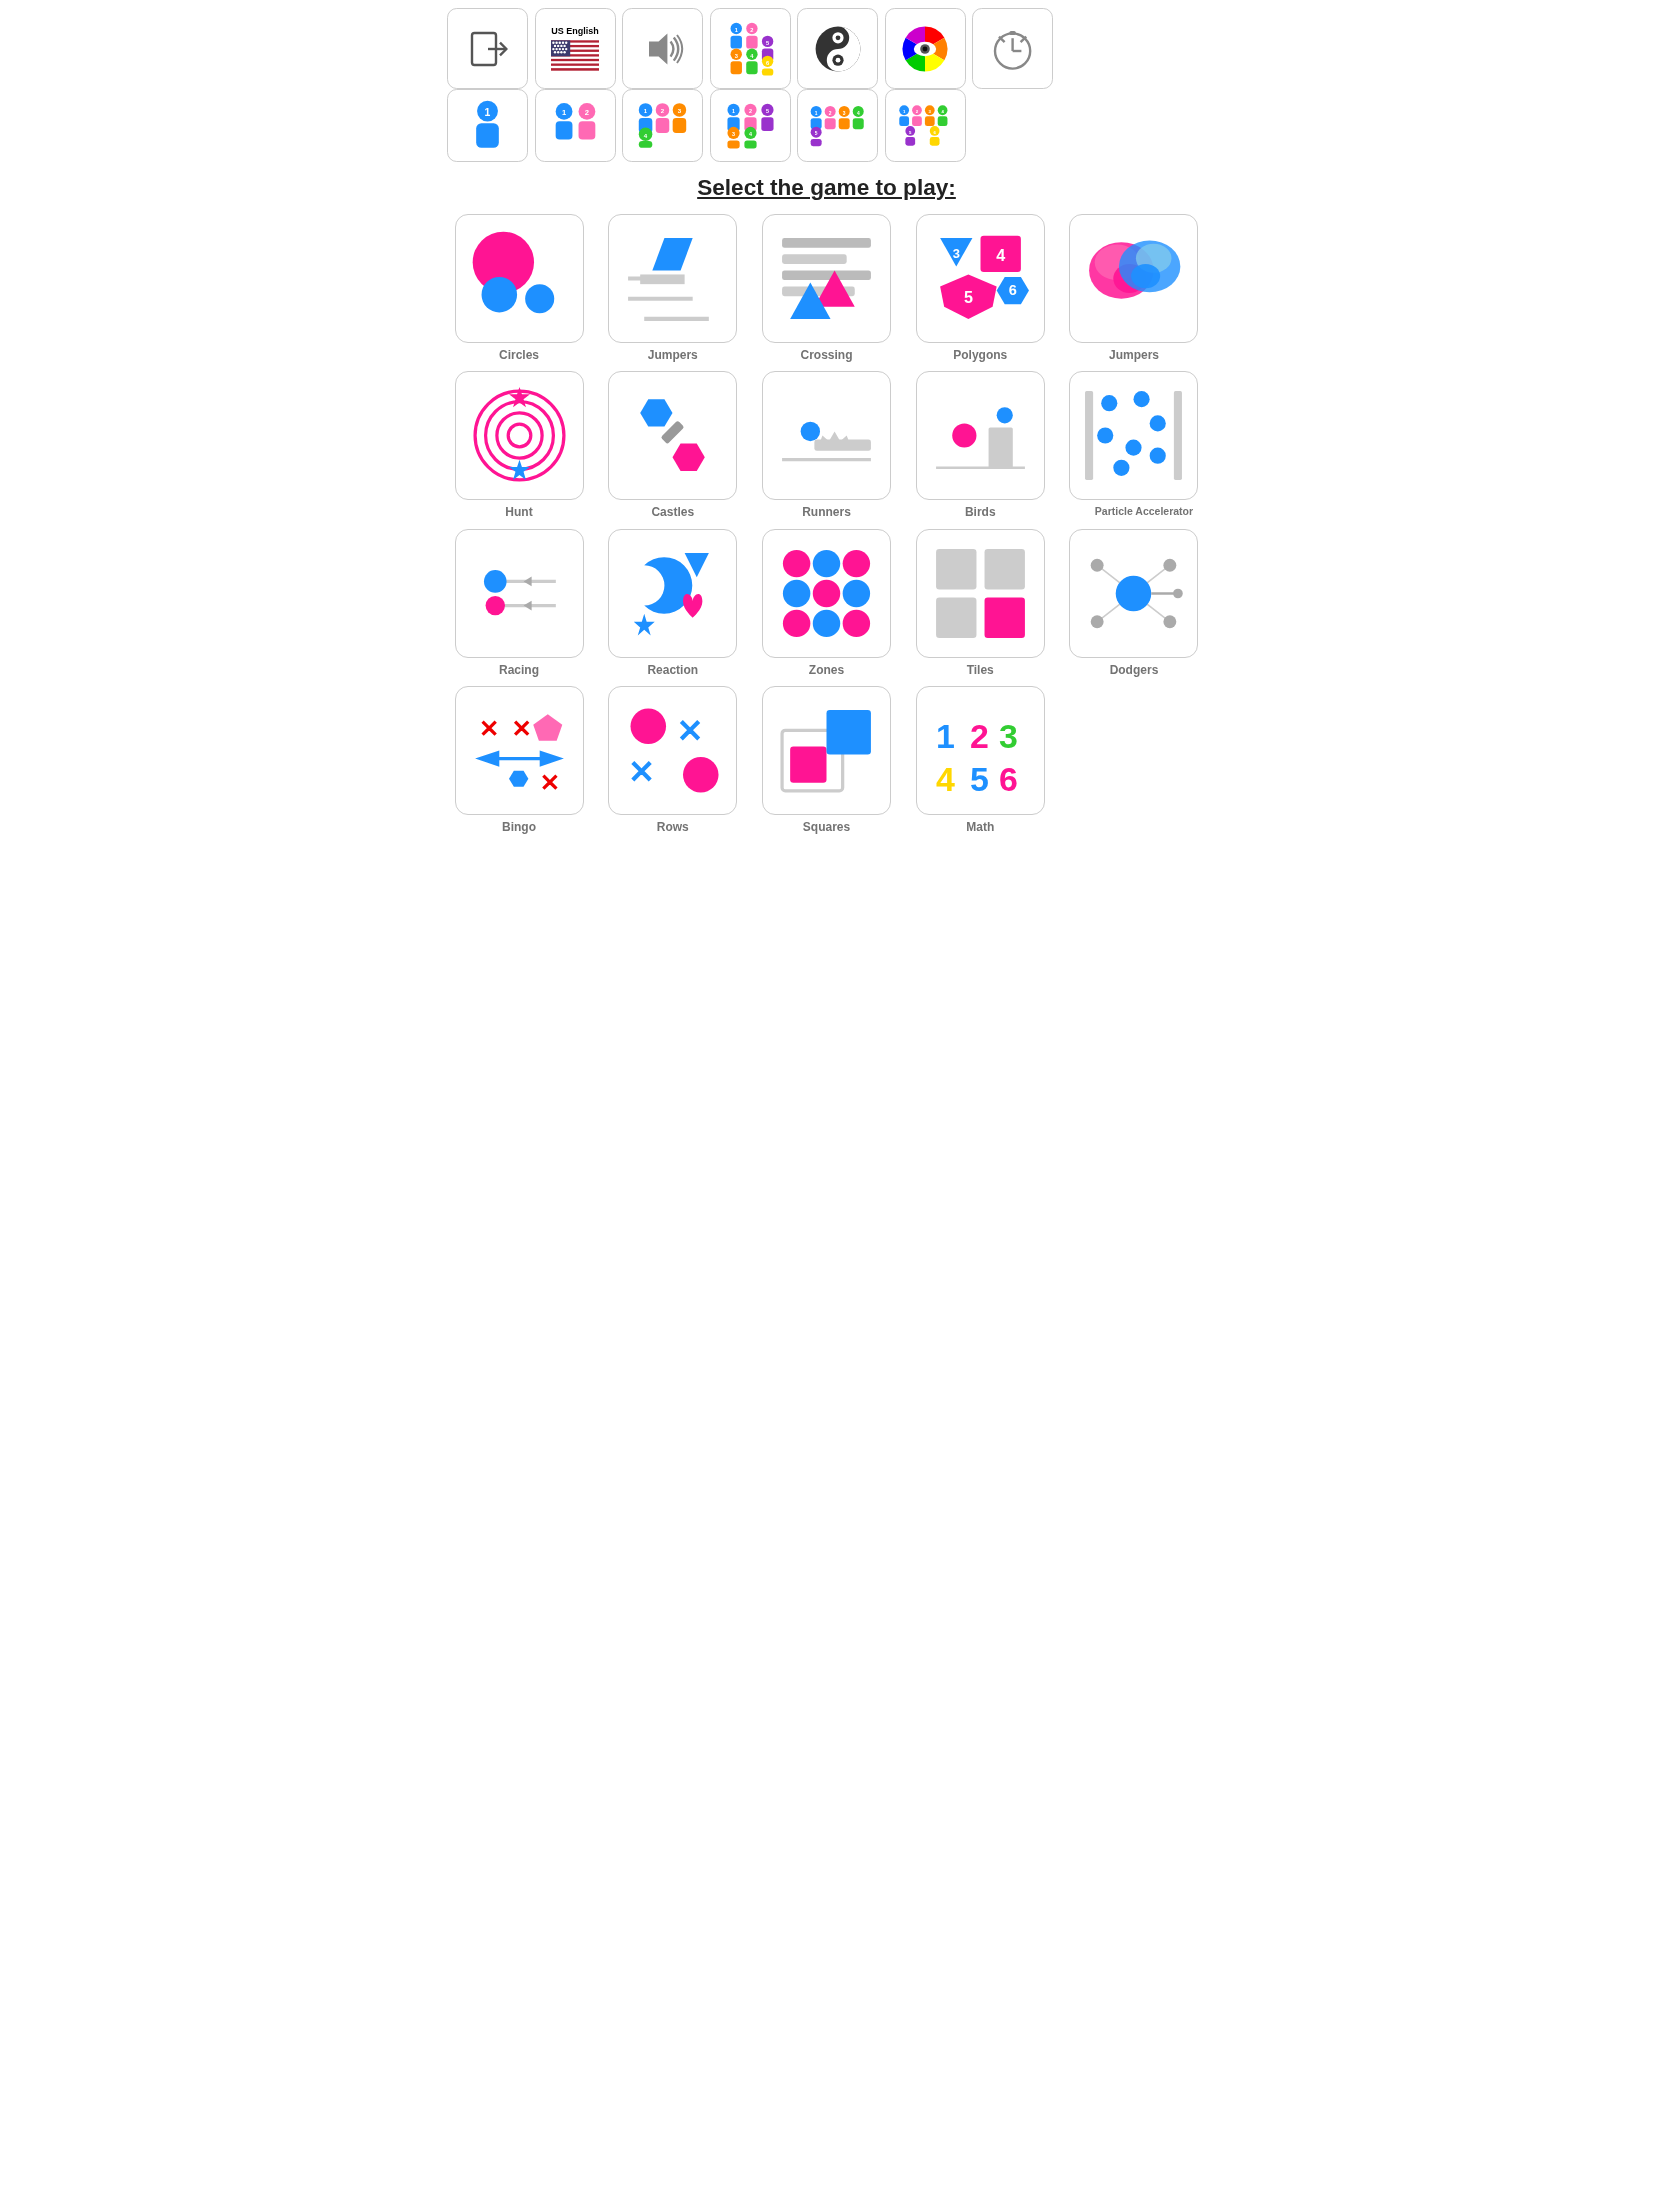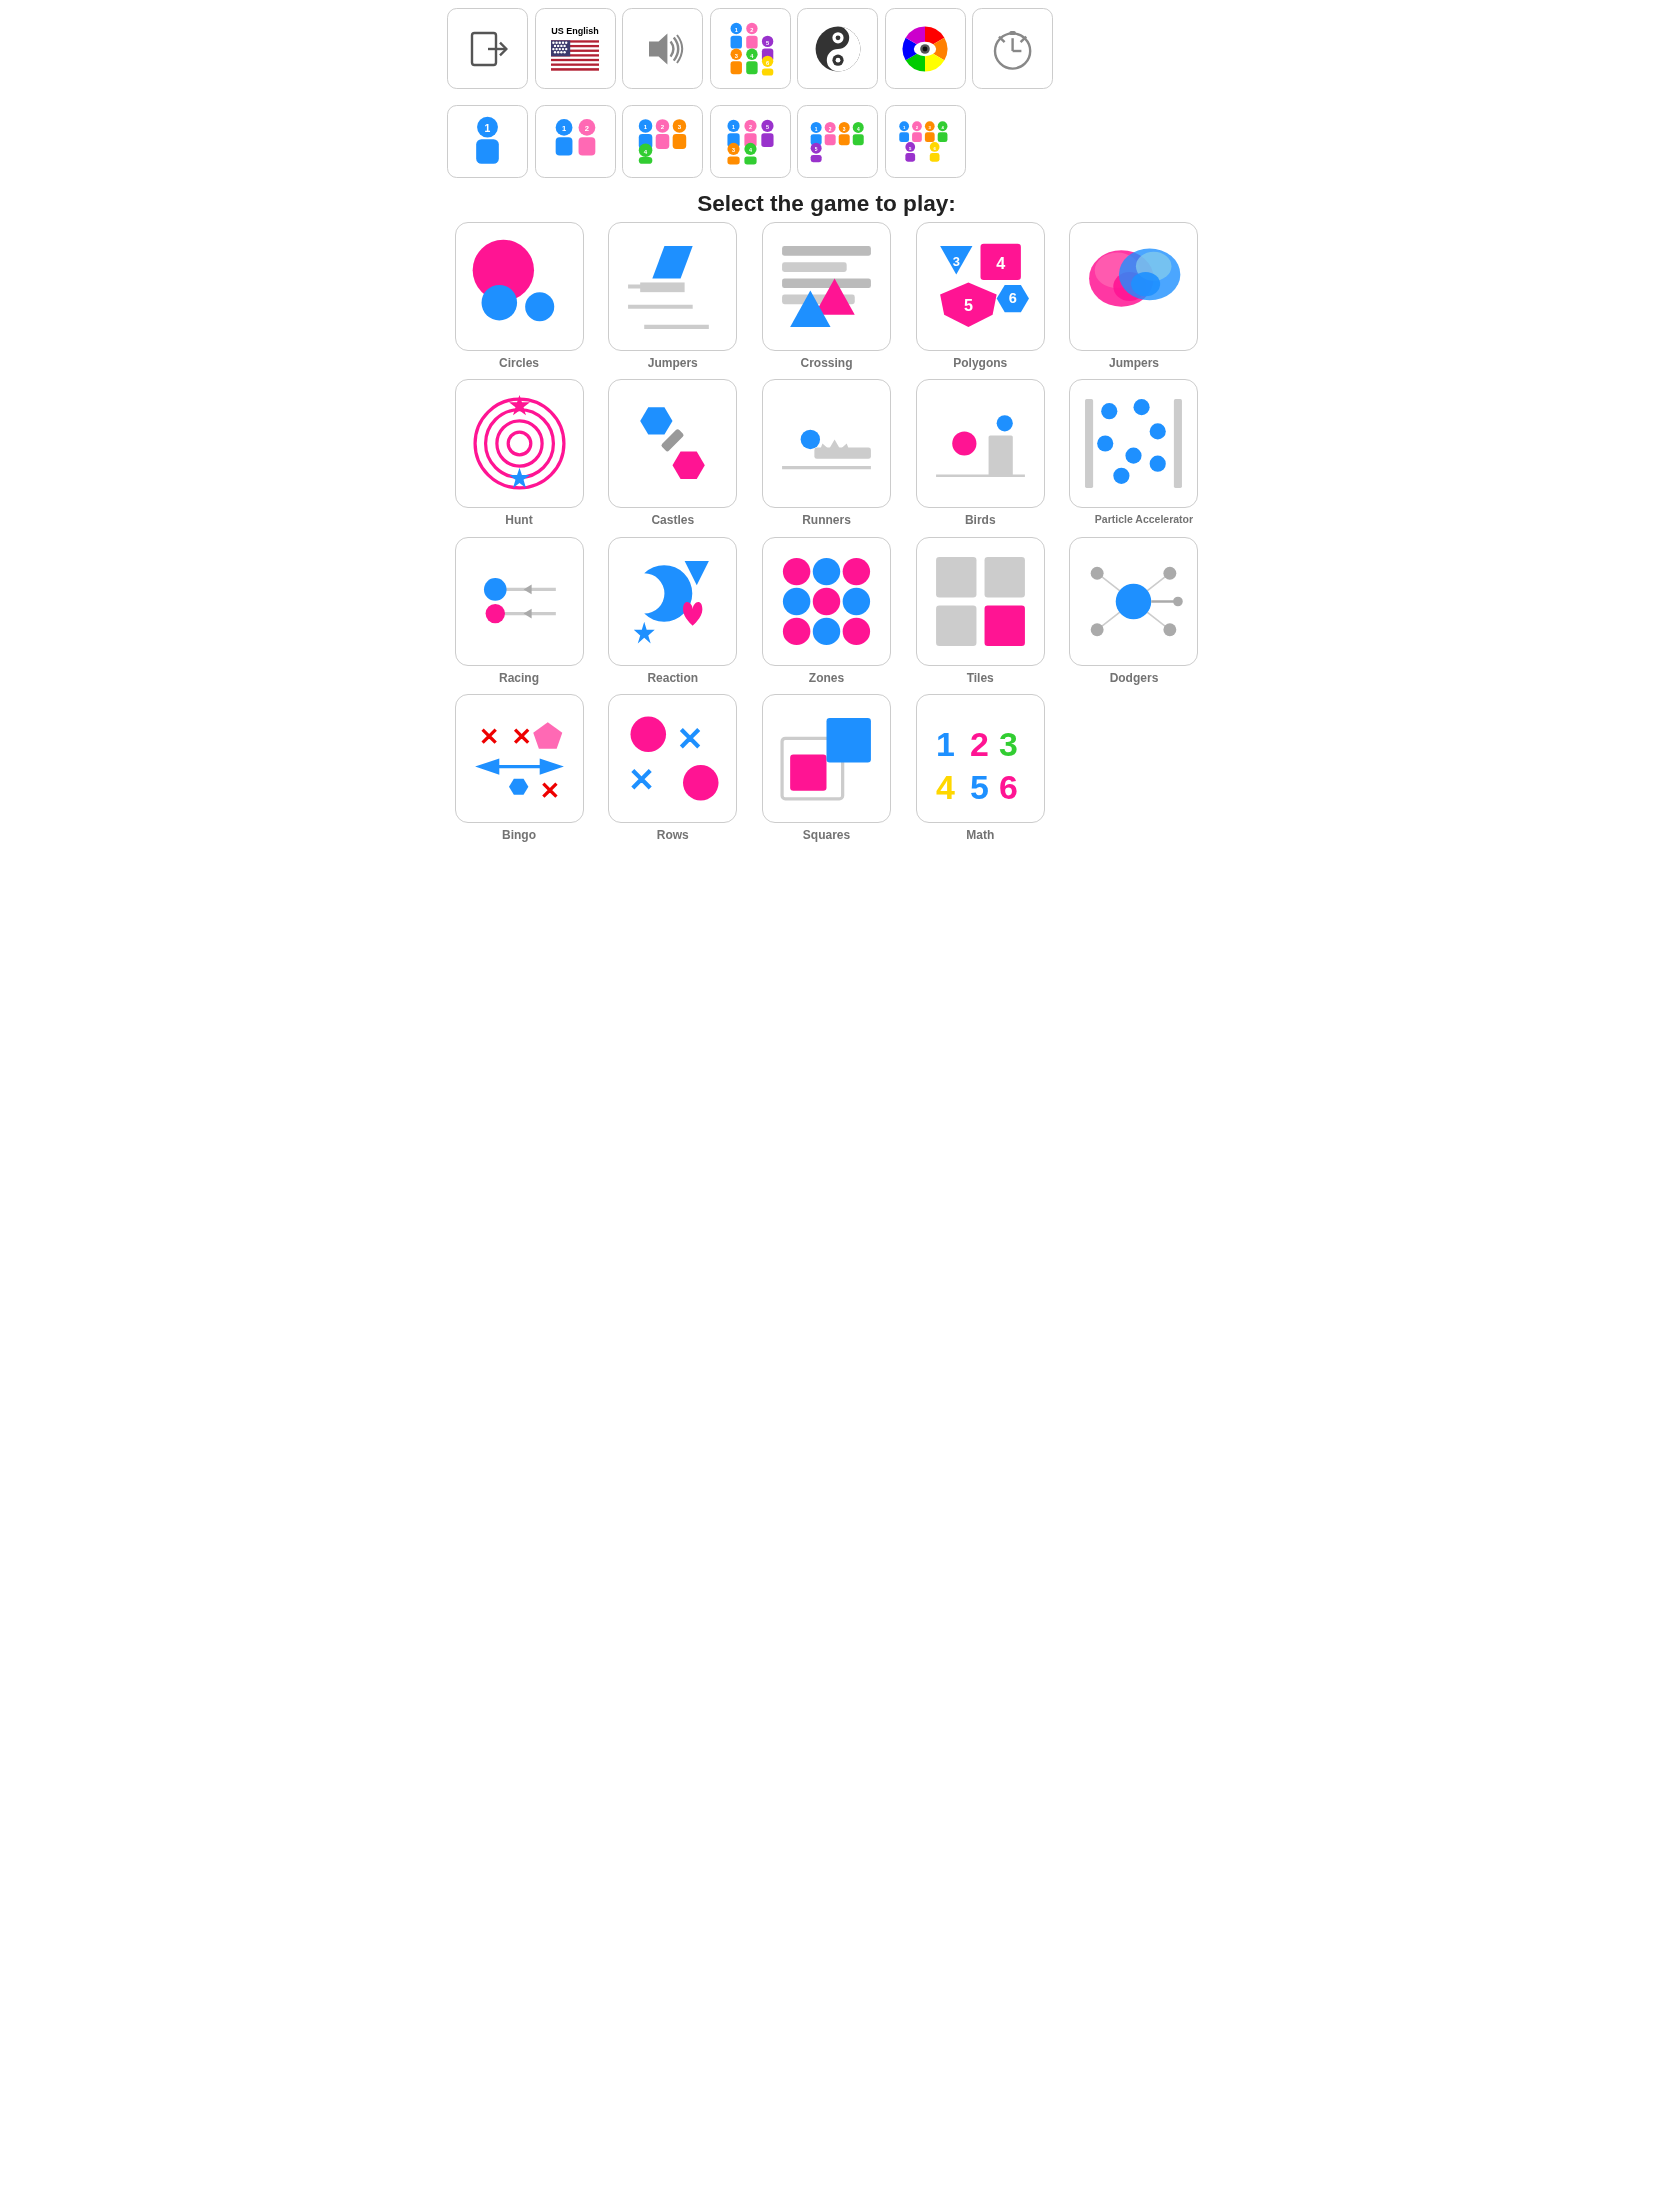--- a/index.html
+++ b/index.html
@@ -9,21 +9,21 @@
       max-width: 775px;
       margin: 0 auto;
       padding: 8px;
     }
 
     
     .toolbar {
       display: flex;
       flex-wrap: wrap;
       gap: 6.5px;
-      margin-bottom: 16px;
+      margin-bottom: 0;
     }
     .toolbar-btn {
       width: 81px;
       height: 81px;
       border: 1.6px solid #ccc;
       border-radius: 9.7px;
       display: flex;
       flex-direction: column;
       align-items: center;
       justify-content: center;
@@ -52,22 +52,23 @@
       cursor: pointer;
       background: #fff;
     }
     .player-btn svg { width: 61px; height: 57px; }
 
     
     .section-title {
       text-align: center;
       font-size: 22.6px;
       font-weight: bold;
-      margin-bottom: 5px;
+      margin-bottom: 13px;
       color: #222;
+      text-decoration: underline;
     }
 
     
     .game-grid {
       display: grid;
       grid-template-columns: repeat(5, 1fr);
       gap: 9.7px;
     }
     .game-item {
       display: flex;

